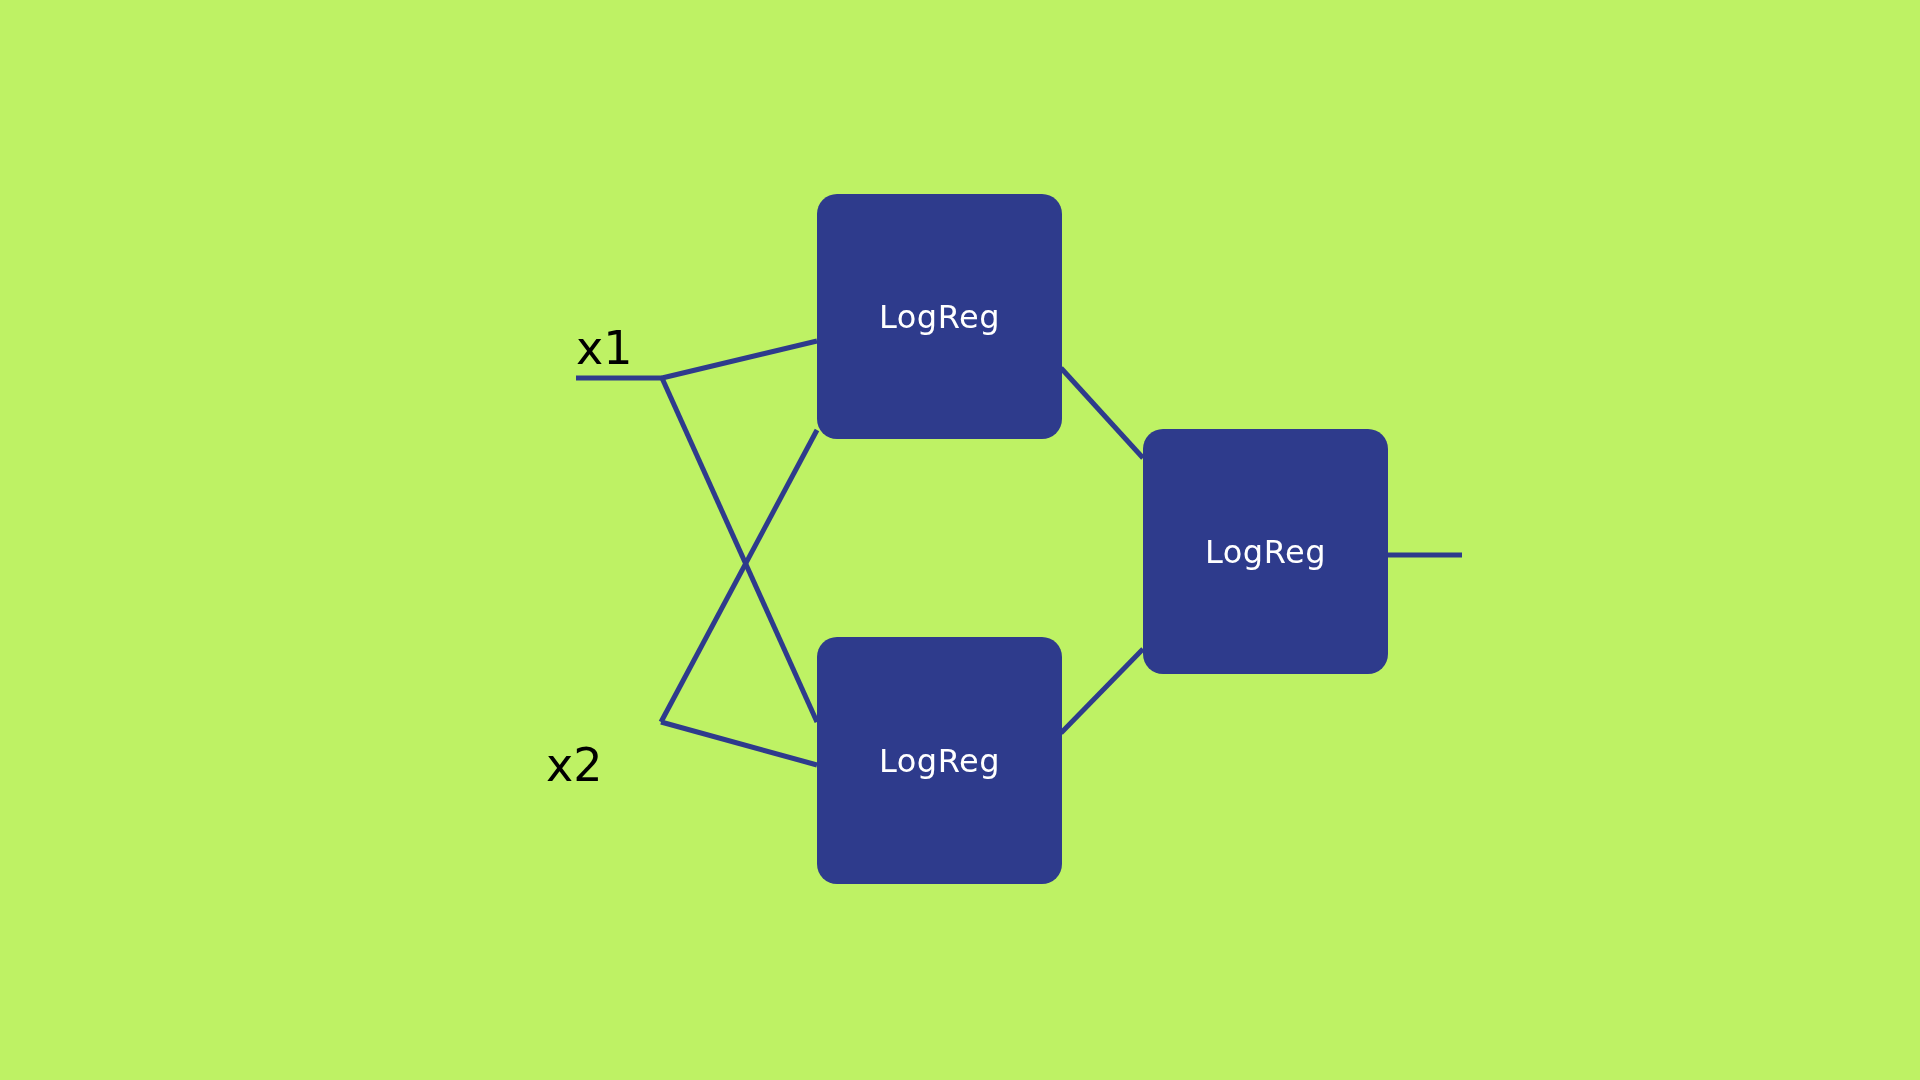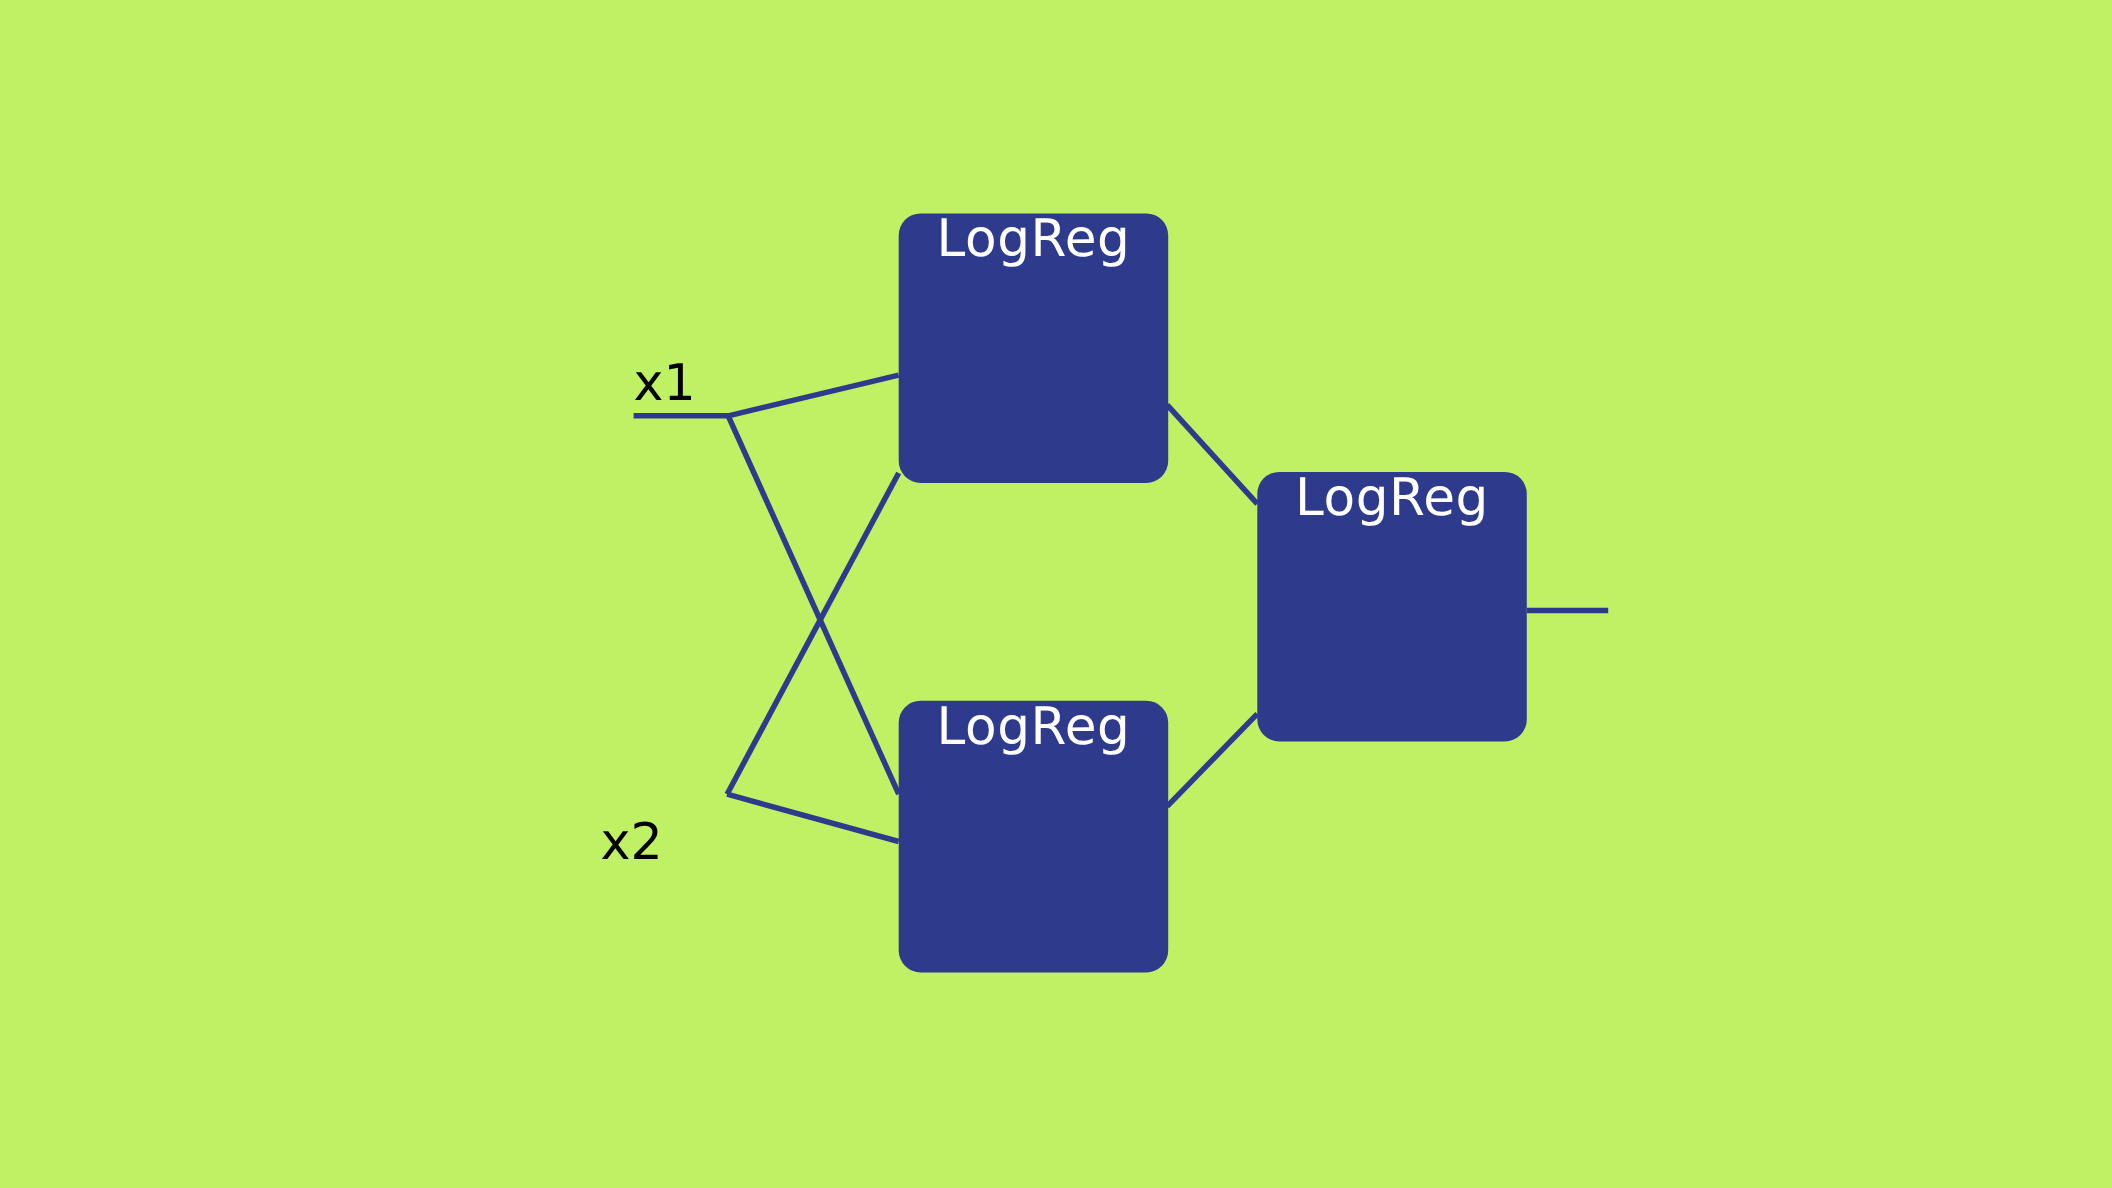--- a/index.html
+++ b/index.html
@@ -20,25 +20,25 @@
   #edges {
     position: absolute;
     left: 0;
     top: 0;
     width: 1920px;
     height: 1080px;
   }
   .node {
     position: absolute;
     display: flex;
-    align-items: flex-start;
+    align-items: center;
     justify-content: center;
     color: #ffffff;
     font-family: "DejaVu Sans", sans-serif;
-    font-size: 47px;
+    font-size: 32px;
     font-weight: 400;
     letter-spacing: 0.5px;
     line-height: 1;
     white-space: nowrap;
   }
   .io-label {
     position: absolute;
     font-family: "DejaVu Sans", sans-serif;
     font-size: 46px;
     font-weight: 400;

